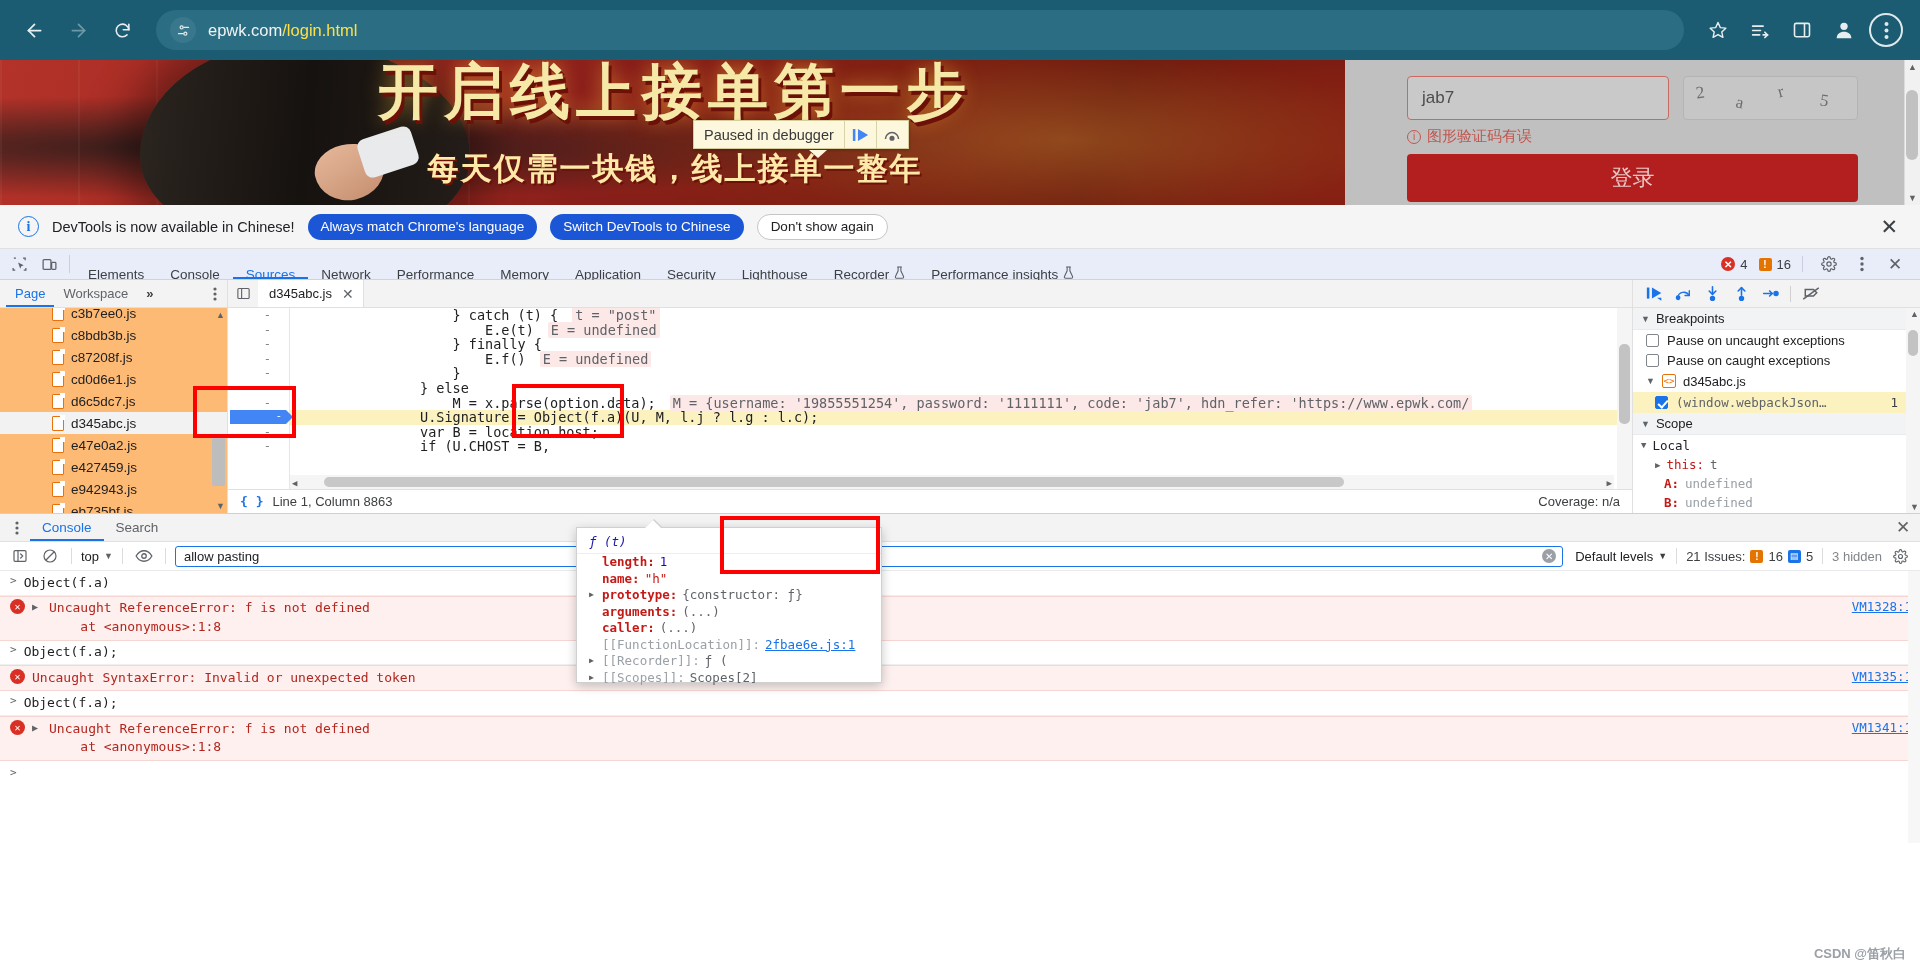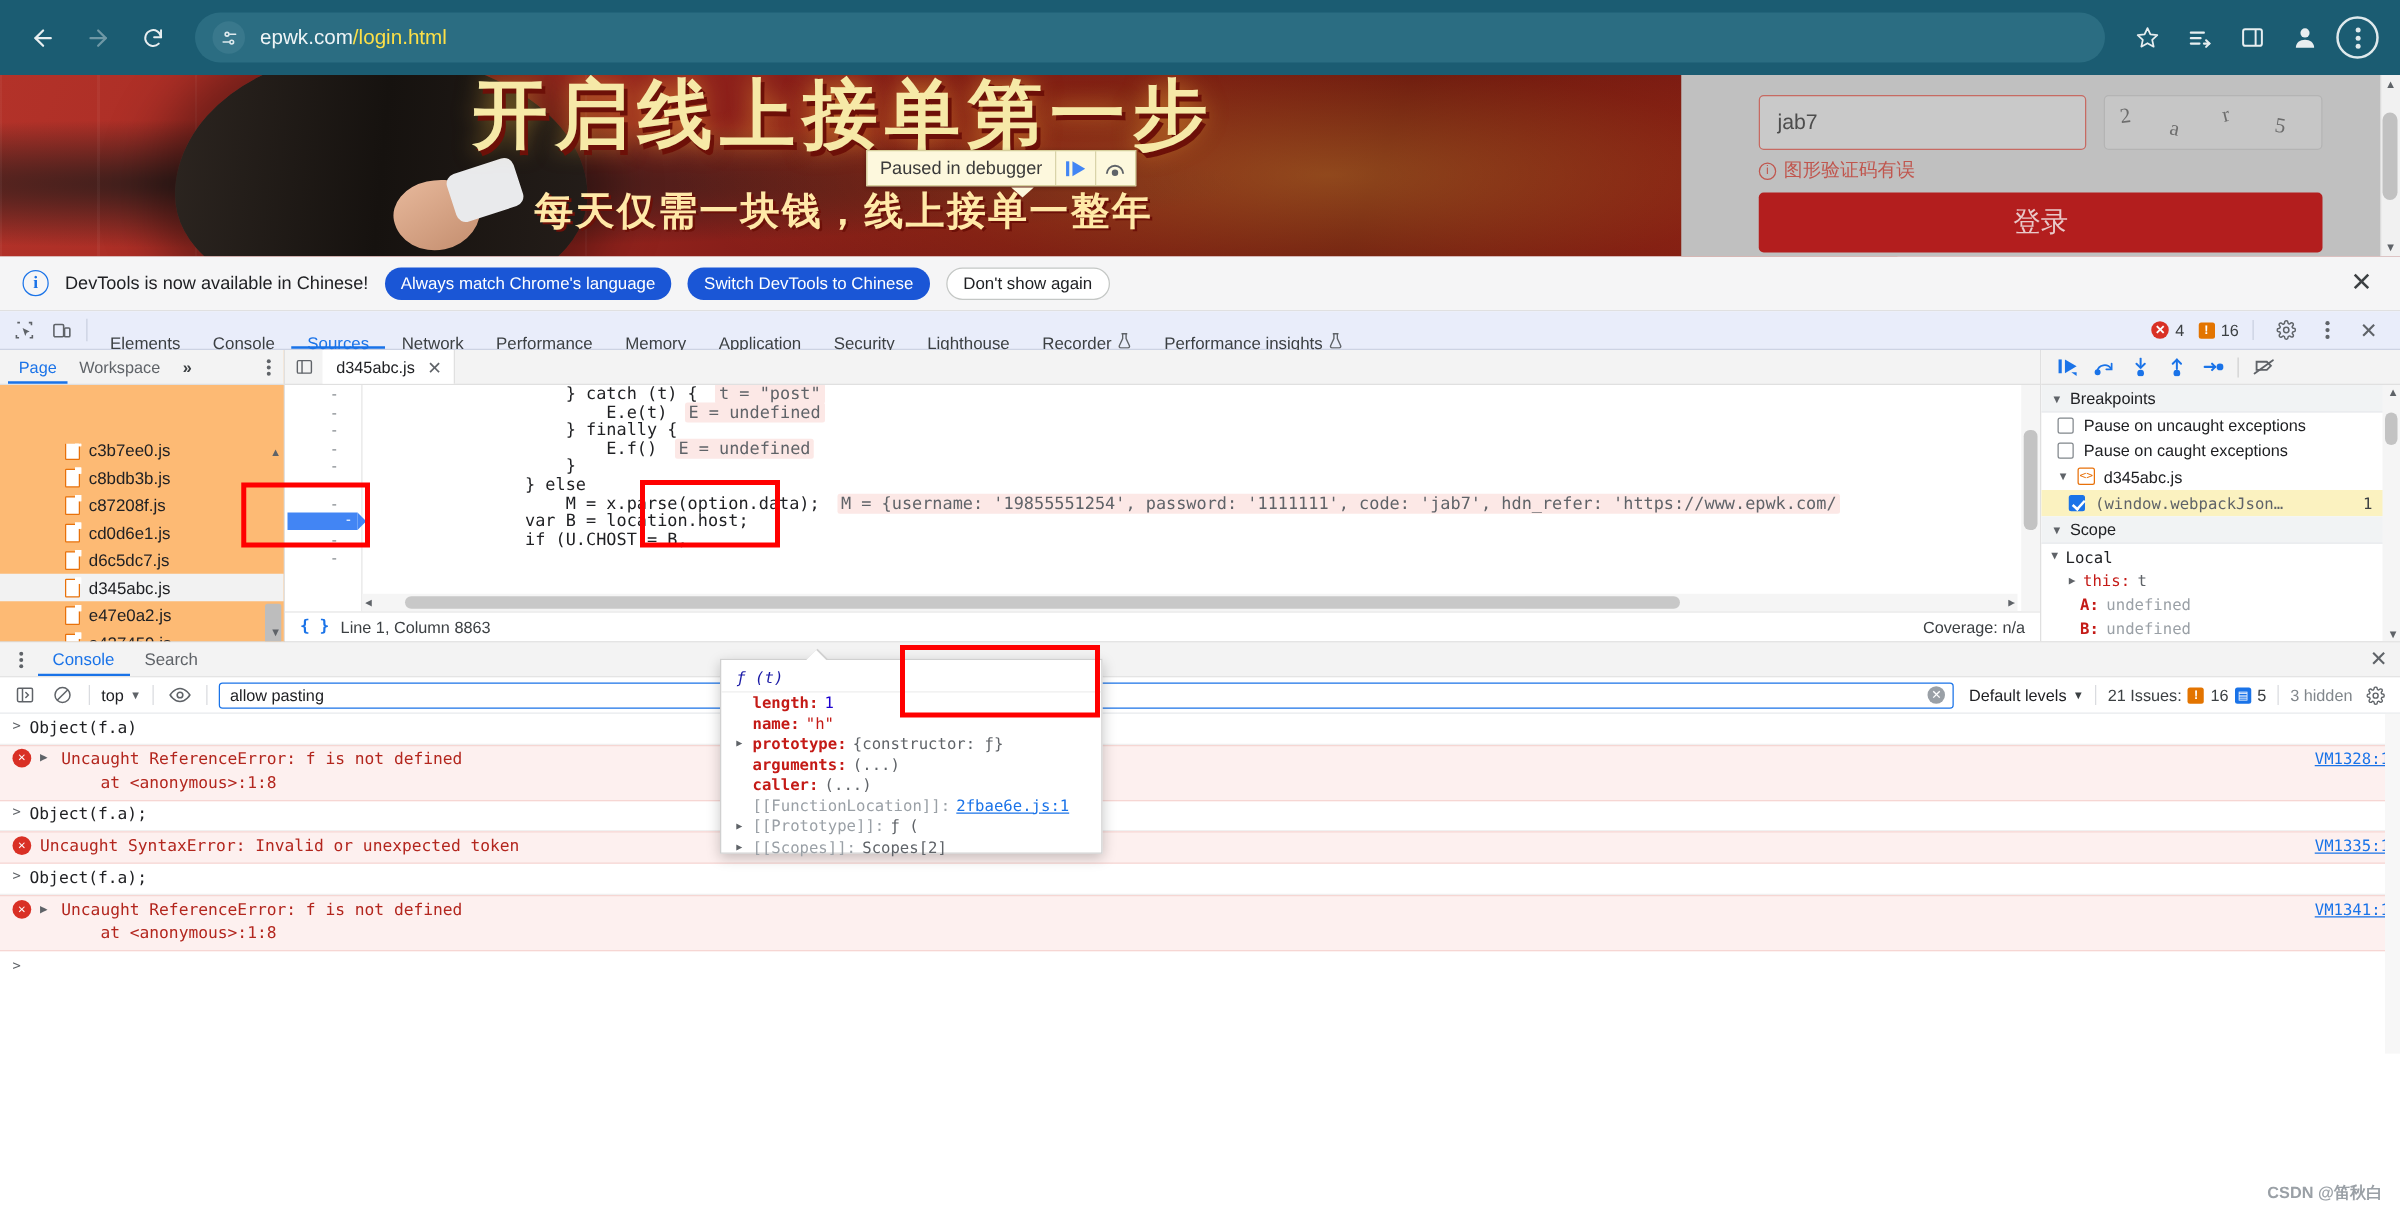--- a/index.html
+++ b/index.html
@@ -188,21 +188,21 @@
   
   .sources-row { display:flex; height:233px; }
   .nav-pane { width:228px; border-right:1px solid #e0e0e0; display:flex; flex-direction:column; background:#fdba74; }
   .nav-pane-tabs {
     height:28px; display:flex; align-items:stretch; background:#f3f3f3;
     border-bottom:1px solid #e0e0e0; padding-left:6px;
   }
   .np-tab { padding:0 9px; display:flex; align-items:center; font-size:13px; color:#5f6368; cursor:pointer;}
   .np-tab.active { color:#1a73e8; box-shadow:inset 0 -2px 0 #1a73e8; }
   .np-more { margin-left:auto; width:24px; display:flex;align-items:center;justify-content:center;color:#5f6368;cursor:pointer;}
-  .file-list { flex:1; overflow:hidden; position:relative; padding-top:0px;margin-top:47px; }
+  .file-list { flex:1; overflow:hidden; position:relative; padding-top:0px; }
   .file-item {
     height:22px; display:flex; align-items:center; gap:7px; padding-left:52px;
     font-size:13.5px; color:#202124; cursor:pointer; white-space:nowrap;
   }
   .file-item.selected { background:#f2f2f2; }
   .js-ico {
     width:12px; height:15px; border:1.6px solid #e8710a; border-radius:1px;
     position:relative; flex:0 0 auto; background:#fff;
   }
   .js-ico:after{
@@ -658,20 +658,21 @@
             <div class="gline">-</div>
           </div>
         <div class="code-lines" id="code-host">
             <div class="cline"><span>                    } catch (t) {</span><span class="val-chip" style="margin-left: 14px;">t = "post"</span></div>
             <div class="cline"><span>                        E.e(t)</span><span class="val-chip" style="margin-left: 14px;">E = undefined</span></div>
             <div class="cline"><span>                    } finally {</span></div>
             <div class="cline"><span>                        E.f()</span><span class="val-chip" style="margin-left: 14px;">E = undefined</span></div>
             <div class="cline"><span>                    }</span></div>
             <div class="cline"><span>                } else</span></div>
             <div class="cline"><span>                    M = x.parse(option.data);</span><span class="val-chip" style="margin-left: 14px;">M = {username: '19855551254', password: '1111111', code: 'jab7', hdn_refer: 'https://www.epwk.com/</span></div>
+            <div class="cline highlight"><span>                U.Signature = Object(f.a)(U, M, l.j ? l.g : l.c);</span></div>
             <div class="cline"><span>                var B = location.host;</span></div>
             <div class="cline"><span>                if (U.CHOST = B,</span></div>
           </div>
         <div class="bp-arrow" style="top:102px;">
             <span>-</span>
           </div>
         <div class="ed-vscroll">
             <div class="ed-vthumb"></div>
           </div>
         <div class="ed-hscroll">
@@ -923,21 +924,21 @@
         <span class="op-key">caller:</span>
         <span class="op-dim">(...)</span>
       </div>
       <div class="op-row">
         <span class="op-tri"></span>
         <span class="op-key grey">[[FunctionLocation]]:</span>
         <span class="op-link">2fbae6e.js:1</span>
       </div>
       <div class="op-row">
         <span class="op-tri">▶</span>
-        <span class="op-key grey">[[Prototype]]:</span>
+        <span class="op-key grey">[[Recorder]]:</span>
         <span class="op-dim">ƒ (</span>
       </div>
       <div class="op-row">
         <span class="op-tri">▶</span>
         <span class="op-key grey">[[Scopes]]:</span>
         <span class="op-dim">Scopes[2]</span>
       </div>
     </div>
 </div>
 

